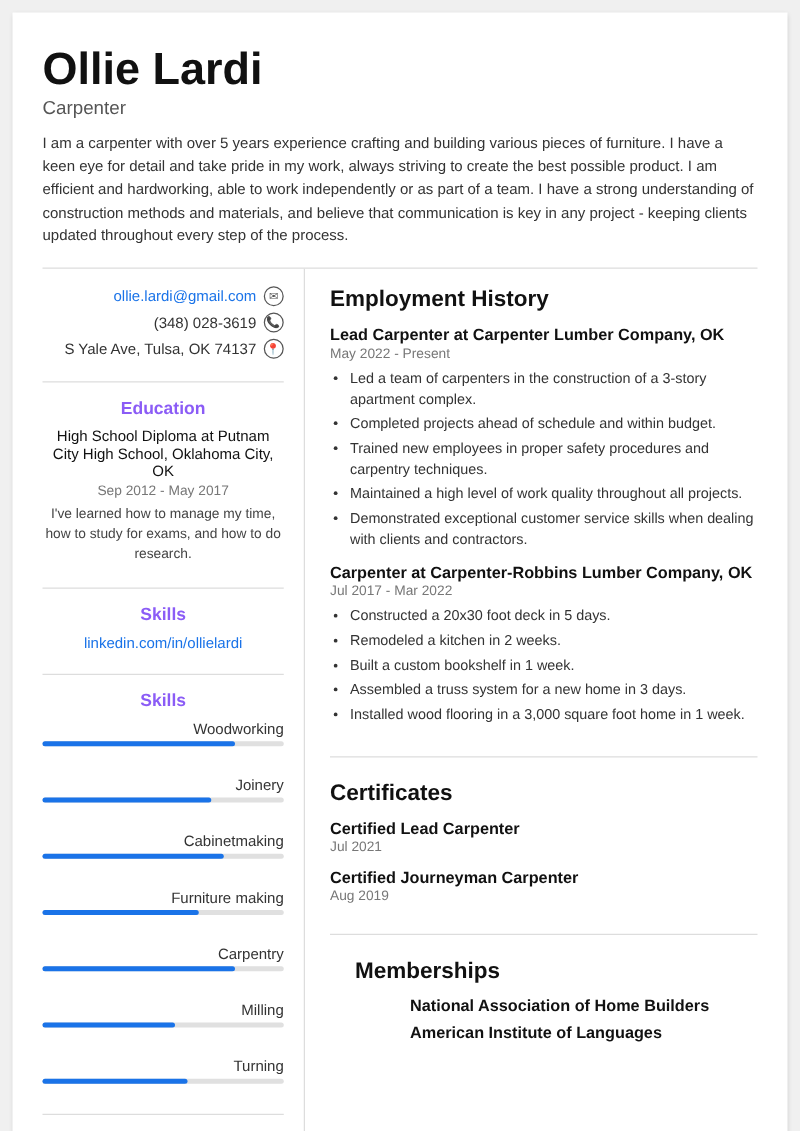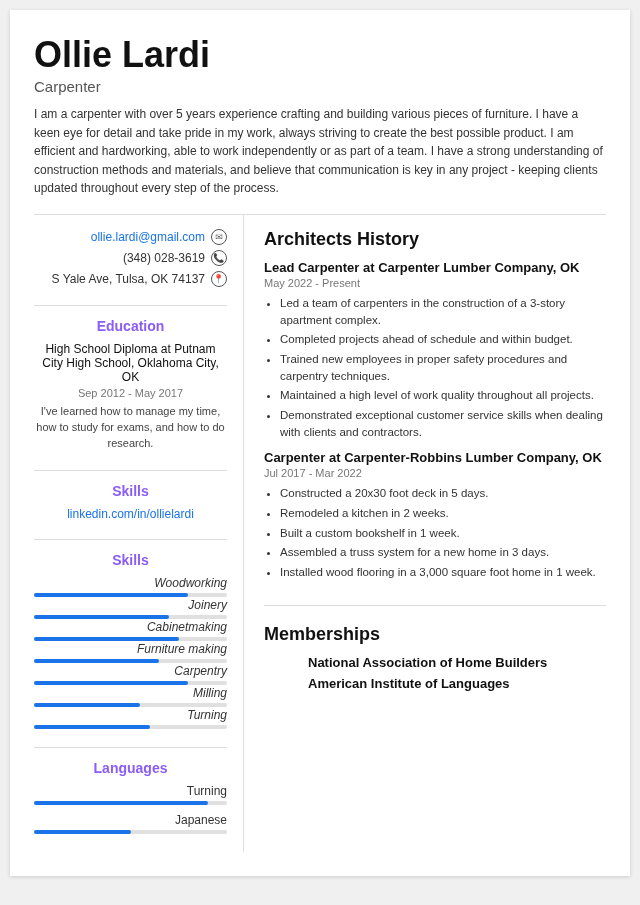--- a/index.html
+++ b/index.html
@@ -114,22 +114,21 @@
     }
     .links-section a {
       color: #1a73e8;
       text-decoration: none;
       font-size: 12px;
       display: block;
       text-align: center;
     }
     
     .skill-item {
-      margin-bottom: 1px;
-      font-style: italic;
+      margin-bottom: 24px;
     }
     .skill-name {
       font-size: 12px;
       color: #333;
       text-align: right;
       margin-bottom: 3px;
     }
     .skill-bar-bg {
       height: 4px;
       background: #e0e0e0;
@@ -152,20 +151,21 @@
       margin-bottom: 3px;
     }
     
     .right-section {
       margin-bottom: 18px;
       padding-bottom: 14px;
       border-bottom: 1px solid #ddd;
     }
     .right-section:last-child {
       border-bottom: none;
+      margin-left: 20px;
     }
     .right-section-heading {
       font-size: 18px;
       font-weight: bold;
       color: #111;
       margin-bottom: 10px;
     }
     .job-title {
       font-size: 13px;
       font-weight: bold;
@@ -316,21 +316,21 @@
       <div class="skill-bar-fill" style="width:50%"></div>
     </div>
   </div>
           </div>
       </div>
     </div>
 
     <div class="right-col">
 
       <div class="right-section">
-        <div class="right-section-heading">Architects History</div>
+        <div class="right-section-heading">Employment History</div>
         <div id="jobs-list">
             <div>
     <div class="job-title">Lead Carpenter at Carpenter Lumber Company, OK</div>
     <div class="job-date">May 2022 - Present</div>
     <ul class="job-bullets">
                 <li>Led a team of carpenters in the construction of a 3-story apartment complex.</li>
                 <li>Completed projects ahead of schedule and within budget.</li>
                 <li>Trained new employees in proper safety procedures and carpentry techniques.</li>
                 <li>Maintained a high level of work quality throughout all projects.</li>
                 <li>Demonstrated exceptional customer service skills when dealing with clients and contractors.</li>
@@ -343,20 +343,33 @@
                 <li>Constructed a 20x30 foot deck in 5 days.</li>
                 <li>Remodeled a kitchen in 2 weeks.</li>
                 <li>Built a custom bookshelf in 1 week.</li>
                 <li>Assembled a truss system for a new home in 3 days.</li>
                 <li>Installed wood flooring in a 3,000 square foot home in 1 week.</li>
               </ul>
   </div>
           </div>
       </div>
 
+      <div class="right-section">
+        <div class="right-section-heading">Certificates</div>
+        <div id="certs-list">
+            <div>
+    <div class="cert-name">Certified Lead Carpenter</div>
+    <div class="cert-date">Jul 2021</div>
+  </div>
+            <div>
+    <div class="cert-name">Certified Journeyman Carpenter</div>
+    <div class="cert-date">Aug 2019</div>
+  </div>
+          </div>
+      </div>
 
       <div class="right-section">
         <div class="right-section-heading">Memberships</div>
         <div id="memberships-list">
             <div class="member-name">National Association of Home Builders</div>
             <div class="member-name">American Institute of Languages</div>
           </div>
       </div>
     </div>
   </div>

